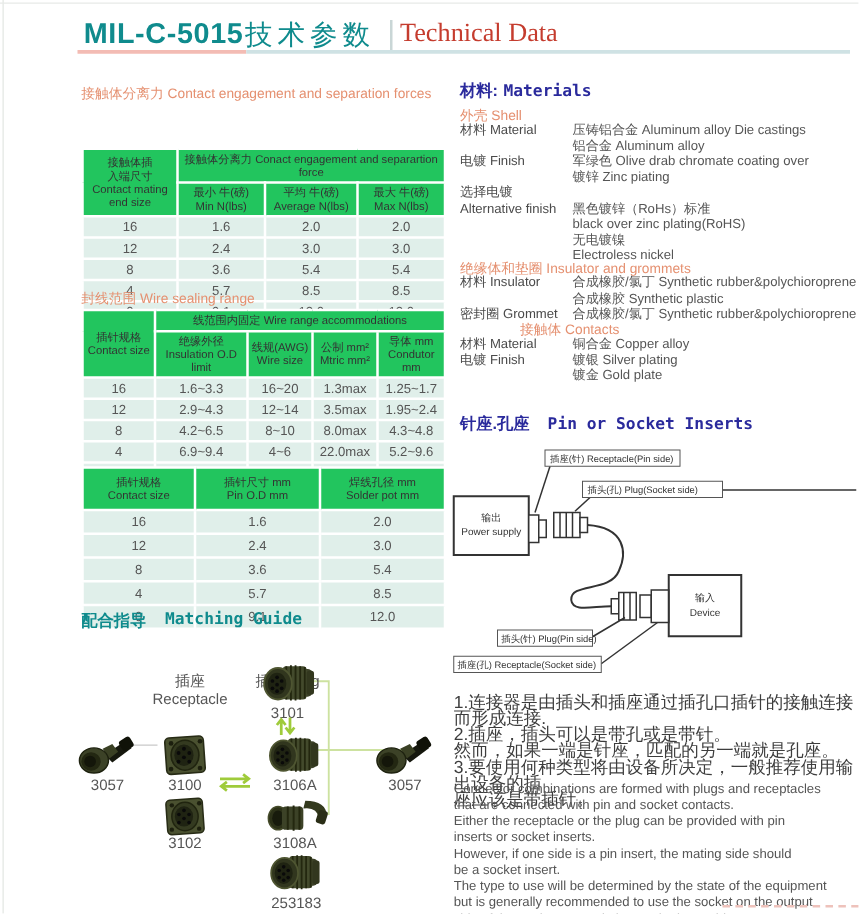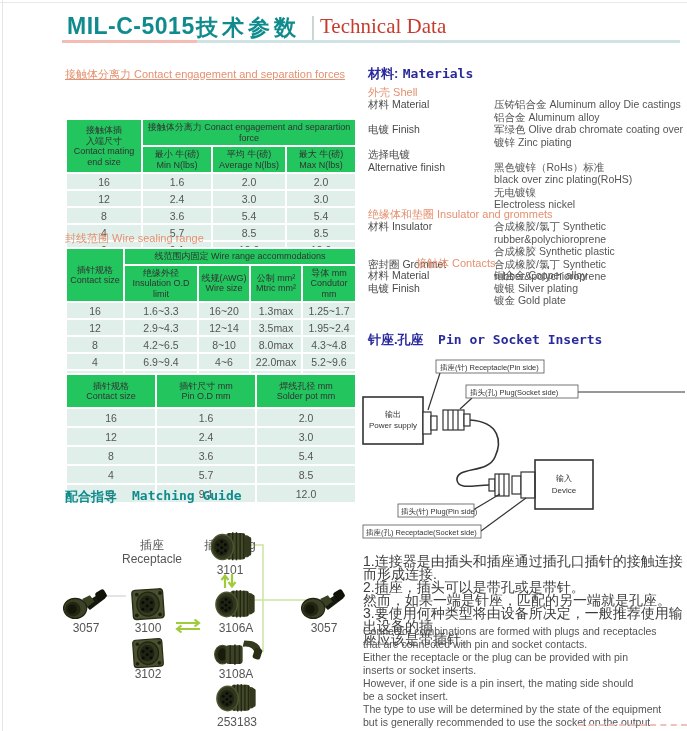--- a/index.html
+++ b/index.html
@@ -7,21 +7,21 @@
         font-family:"Liberation Sans",sans-serif;color:#444;}
   .abs{position:absolute;}
   .pre{white-space:pre-line;}
 
   
   .edge-left{left:2px;top:0;width:1px;height:731px;background:#e4e7e4;}
   .edge-top{left:0;top:2px;width:687px;height:1px;background:#e8eae8;}
 
   
   .title-model{left:67px;top:13px;font-size:23px;font-weight:bold;color:#0f8b8d;letter-spacing:.5px;}
-  .title-cn{left:196px;top:13px;font-size:22px;font-weight:bold;color:#0f8b8d;letter-spacing:4px;}
+  .title-cn{left:196px;top:13px;font-size:22px;font-weight:normal;color:#0f8b8d;letter-spacing:4px;}
   .title-div{left:312px;top:16px;width:2px;height:24px;background:#c9d6d6;}
   .title-en{left:320px;top:14px;font-size:21px;color:#c53c2e;font-family:"Liberation Serif",serif;}
   .rule-pink{left:62px;top:40px;width:135px;height:3px;background:#f3bcb4;}
   .rule-blue{left:197px;top:40px;width:483px;height:3px;background:#cfe2e4;}
 
   .sec-head{color:#e59070;font-size:11px;}
   .body-text{font-size:10.5px;line-height:12.5px;color:#4a4a4a;}
 
   table.tbl{border-collapse:collapse;table-layout:fixed;}
   table.tbl th{background:#22c55e;color:#333;font-weight:normal;font-size:9px;line-height:10.5px;
@@ -29,21 +29,21 @@
   table.tbl td{background:#e0efea;color:#555;font-size:10.5px;border:2px solid #fff;
                padding:1px 2px;text-align:center;height:13px;}
 
   
   .mat-head{font-size:13px;font-weight:bold;color:#2a2a9c;}
   .mono{font-family:"DejaVu Sans Mono",monospace;}
   .mat-sub{font-size:11px;color:#e59070;}
   .mat-rows{width:318px;font-size:10.5px;line-height:12.5px;color:#4a4a4a;}
   .mat-row{display:flex;align-items:flex-start;}
   .mat-row .lbl{width:90px;flex:0 0 90px;}
-  .mat-row .val{flex:1;color:#555;margin-left:36px;}
+  .mat-row .val{flex:1;color:#555;}
 
   
   .mg-head-cn{font-size:13px;font-weight:bold;color:#0f8b8d;}
   .mg-head-en{font-size:13px;font-weight:bold;color:#0f8b8d;font-family:"DejaVu Sans Mono",monospace;}
   .mg-col-label{font-size:12px;color:#555;text-align:center;line-height:14px;margin-top:32px;}
   .mg-num{font-size:12px;color:#555;text-align:center;}
 
   
   .notes-cn{font-size:14px;line-height:13px;color:#3d3d3d;}
   .notes-en{font-size:10.5px;line-height:13px;color:#555;}
@@ -125,21 +125,21 @@
   <div class="abs edge-left"></div>
   <div class="abs edge-top"></div>
 
   <div class="abs title-model">MIL-C-5015</div>
   <div class="abs title-cn">技术参数</div>
   <div class="abs title-div"></div>
   <div class="abs title-en">Technical Data</div>
   <div class="abs rule-pink"></div>
   <div class="abs rule-blue"></div>
 
-  <div class="abs sec-head" style="left:65px;top:67px;text-decoration:underline;">接触体分离力 Contact engagement and separation forces</div>
+  <div class="abs sec-head" style="left:65px;top:67px;">接触体分离力 Contact engagement and separation forces</div>
 
   <table class="abs tbl" style="left:65px;top:118px;width:290px;">
     <colgroup>
         <col style="width:76px">
         <col style="width:70px">
         <col style="width:74px">
         <col style="width:70px">
       </colgroup>
     <thead>
       <tr>

